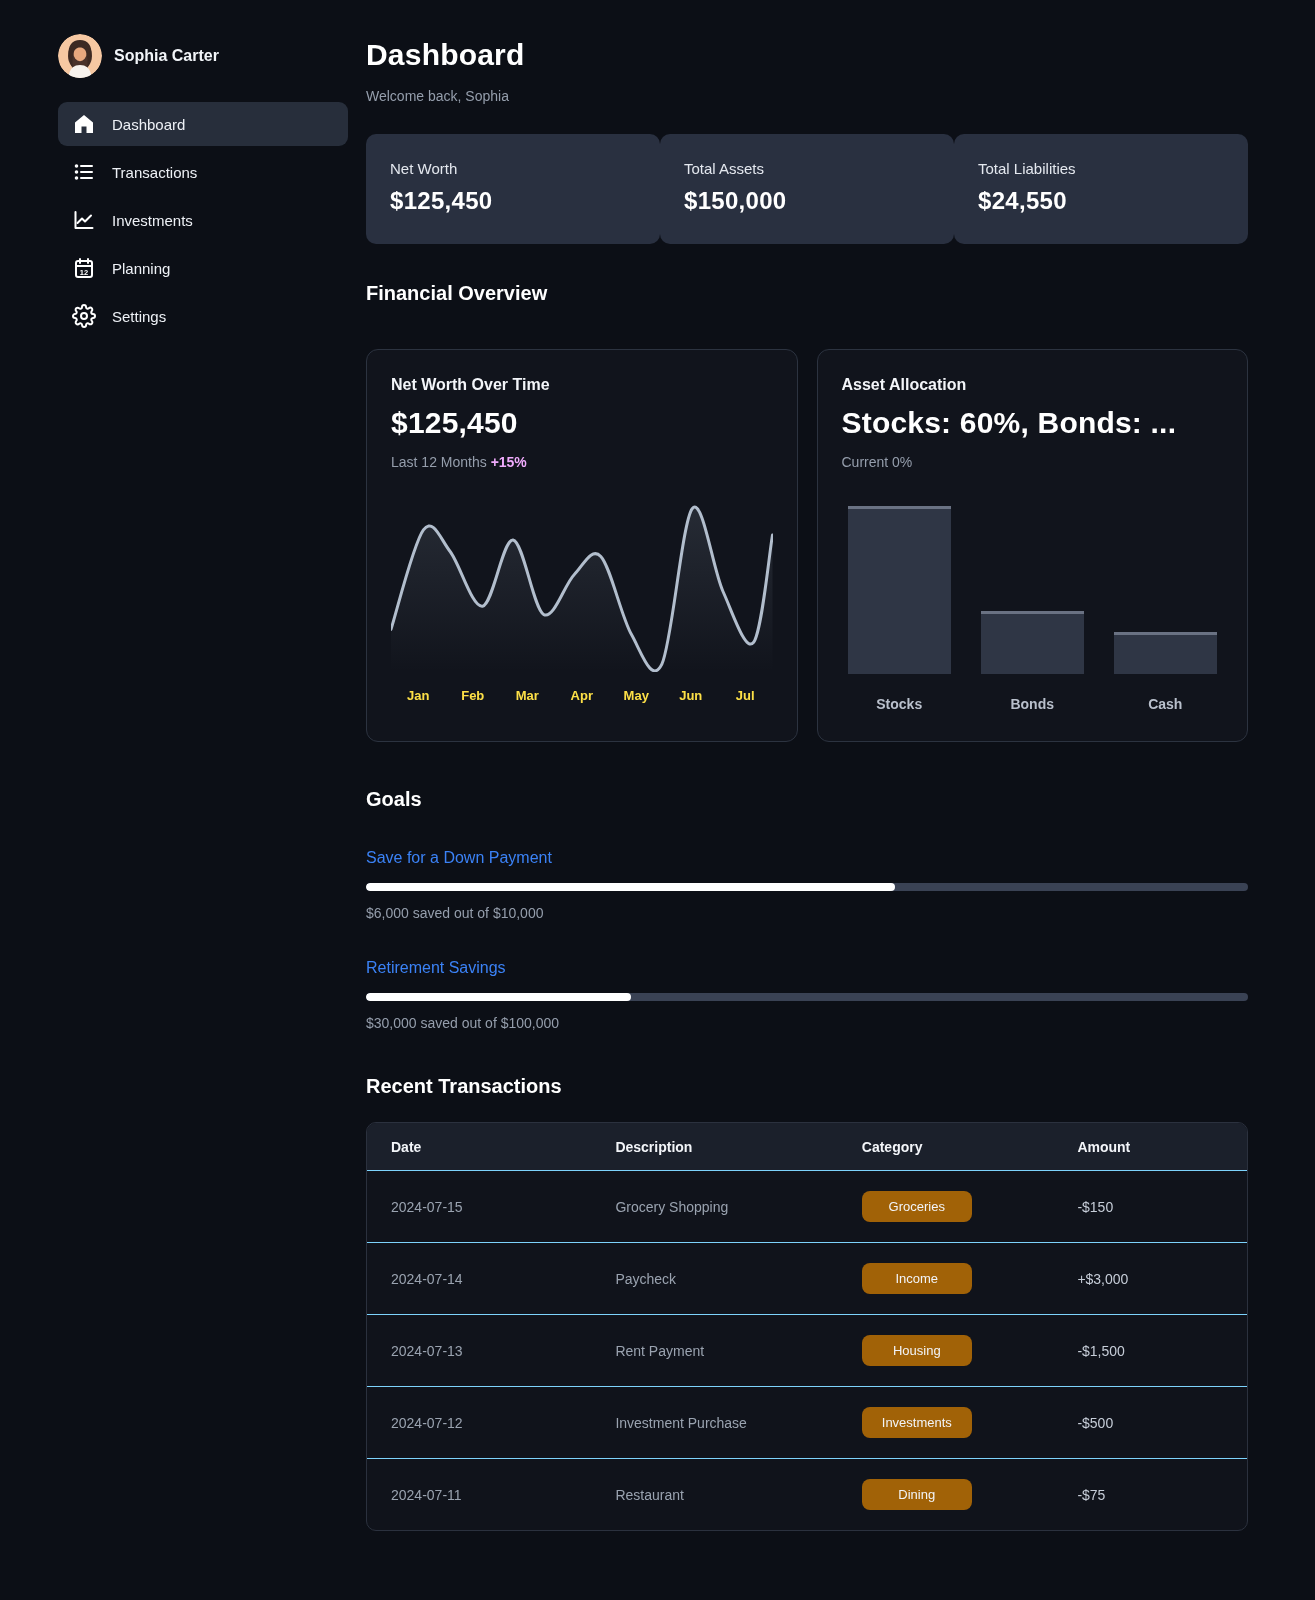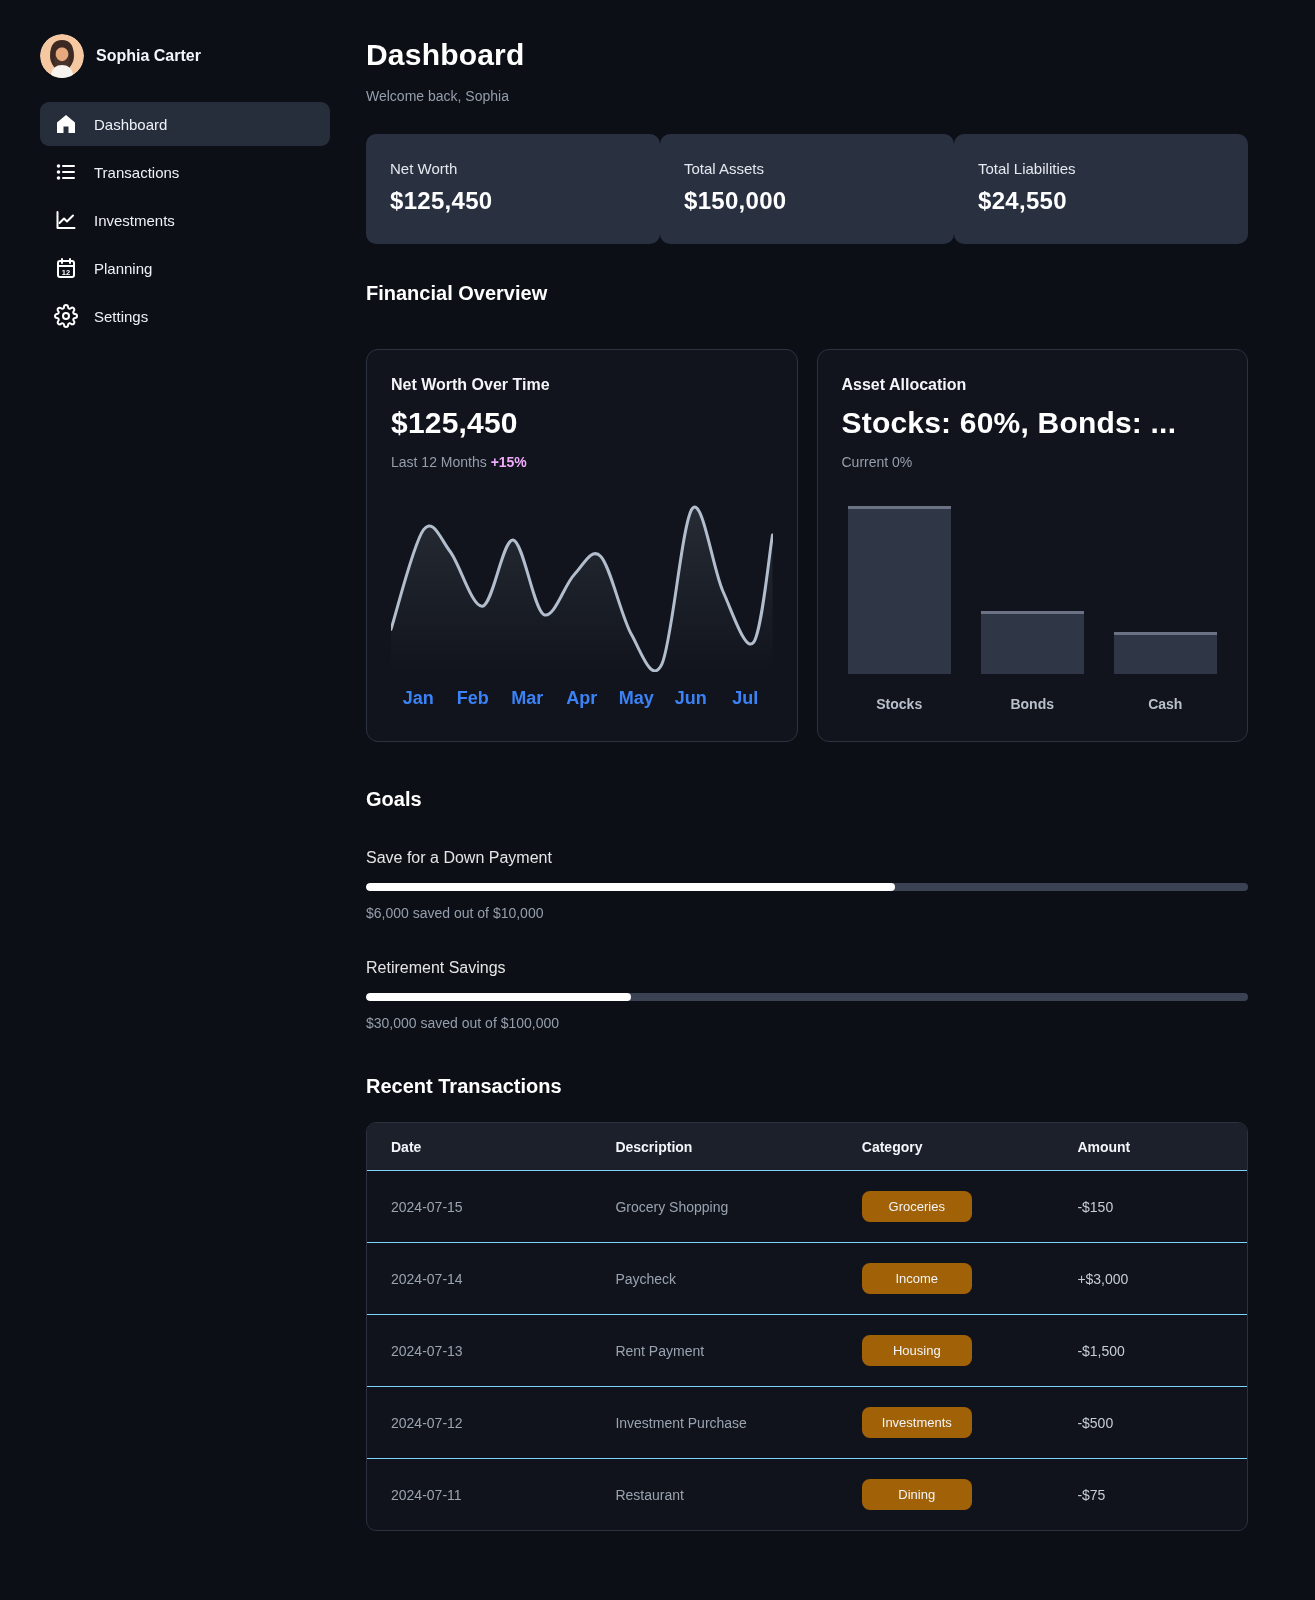--- a/index.html
+++ b/index.html
@@ -5,21 +5,21 @@
   * { margin:0; padding:0; box-sizing:border-box; }
   html,body { width:1315px; height:1600px; }
   body {
     background:#0c0f16;
     color:#fff;
     font-family:"Liberation Sans","DejaVu Sans",sans-serif;
     overflow:hidden;
     position:relative;
   }
   
-  .sidebar { position:absolute; left:0; top:0; width:350px; height:1600px; padding:34px 20px 0 40px; }
+  .sidebar { position:absolute; left:18px; top:0; width:350px; height:1600px; padding:34px 20px 0 40px; }
   .user-row { display:flex; align-items:center; gap:12px; margin-bottom:24px; }
   .avatar { width:44px; height:44px; border-radius:50%; overflow:hidden; flex:0 0 auto; }
   .user-name { font-size:16px; font-weight:700; color:#f2f5f9; }
   .nav { display:flex; flex-direction:column; gap:4px; }
   .nav-item { display:flex; align-items:center; gap:16px; height:44px; padding:0 14px; border-radius:9px; cursor:pointer; }
   .nav-item.active { background:#272e3b; }
   .nav-item .ico { width:24px; height:24px; display:flex; align-items:center; justify-content:center; }
   .nav-item .ico svg { width:24px; height:24px; }
   .nav-label { font-size:15px; font-weight:500; color:#eef1f6; }
   
@@ -36,31 +36,31 @@
   
   .charts { display:flex; gap:19px; margin-top:44px; }
   .chart-card { flex:1; height:393px; background:#11141c; border:1px solid #2c3340; border-radius:12px; padding:26px 24px; overflow:hidden; }
   .chart-title { font-size:16px; font-weight:600; color:#f3f5f9; }
   .chart-big { font-size:30px; font-weight:700; margin-top:12px; white-space:nowrap; overflow:hidden; letter-spacing:.2px; }
   .chart-sub { font-size:14px; color:#959eac; margin-top:14px; }
   .chart-sub .pos { color:#f0abfc; font-weight:600; }
   .line-wrap { margin-top:26px; height:176px; }
   .line-wrap svg { width:100%; height:100%; display:block; }
   .x-labels { display:flex; margin-top:16px; }
-  .x-labels span { flex:1; text-align:center; font-size:18px; font-weight:700; color:#3b82f6; }
+  .x-labels span { flex:1; text-align:center; font-size:13px; font-weight:700; color:#fde047; }
   
   .bars { display:flex; justify-content:space-between; align-items:flex-end; height:168px; margin-top:36px; padding:0 6px; }
   .bar-col { width:28%; height:100%; display:flex; align-items:flex-end; }
   .bar { width:100%; background:#2f3645; border-top:3px solid #6a7283; }
   .bar-labels { display:flex; justify-content:space-between; margin-top:22px; padding:0 6px; }
   .bar-labels span { width:28%; text-align:center; font-size:14px; font-weight:700; color:#b9c0cc; }
   
   .goals-h { margin-top:46px; }
   .goal { margin-top:38px; }
-  .goal-name { font-size:16px; font-weight:500; color:#e5e5e5; }
+  .goal-name { font-size:16px; font-weight:500; color:#3b82f6; }
   .track { margin-top:16px; height:8px; background:#3a4254; border-radius:4px; overflow:hidden; }
   .fill { height:100%; background:#ffffff; border-radius:4px; }
   .goal-cap { margin-top:14px; font-size:14px; color:#959eac; }
   
   .tx-h { margin-top:44px; }
   .table { margin-top:24px; border:1px solid #2b313e; border-radius:10px; overflow:hidden; background:#10131b; }
   .t-row { display:flex; align-items:center; }
   .t-head { background:#1b202b; height:47px; }
   .t-head .cell { font-size:14px; font-weight:600; color:#f3f5f9; }
   .t-body .t-row { height:72px; border-top:1px solid #7dd3fc; }

